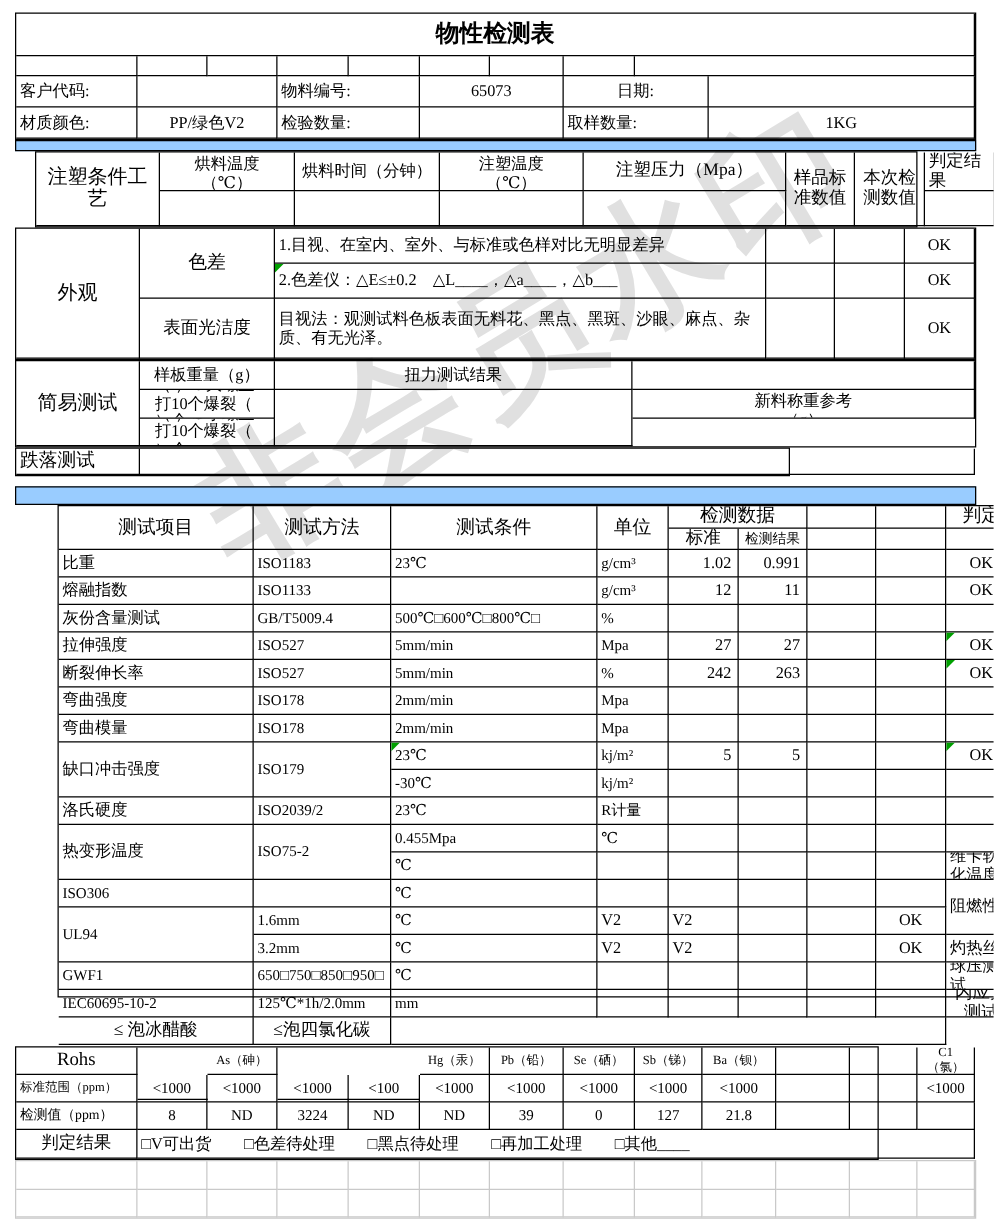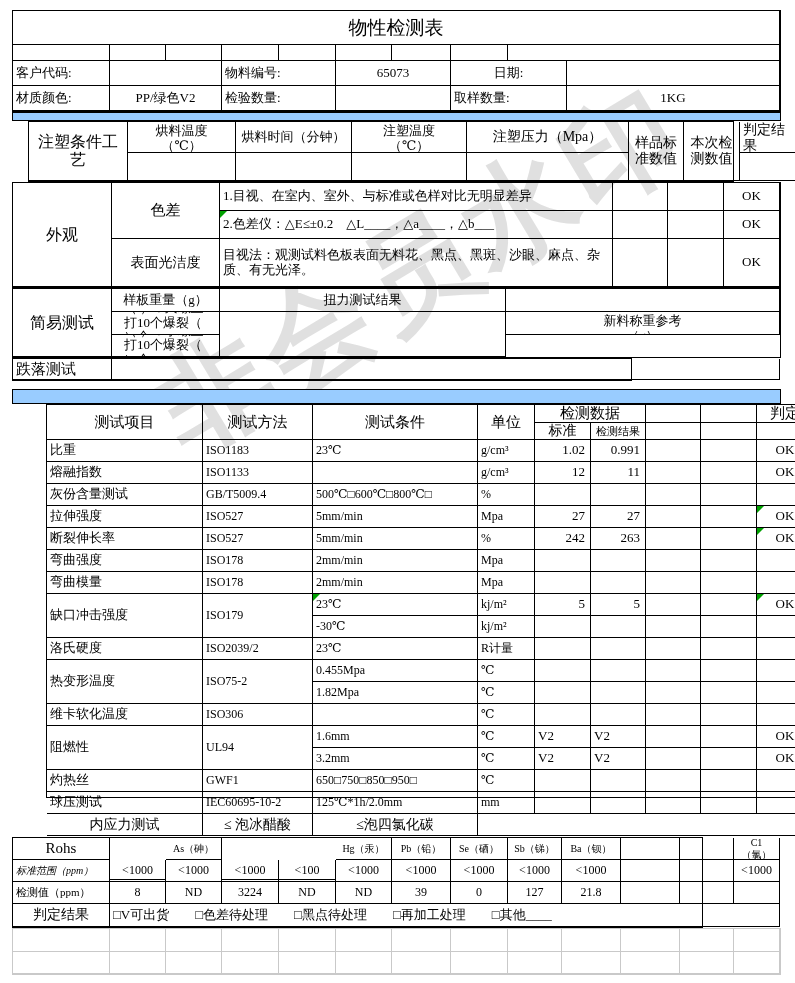--- a/index.html
+++ b/index.html
@@ -9,24 +9,24 @@
   .c{position:relative;box-sizing:border-box;border-right:1px solid #000;border-bottom:1px solid #000;
      display:flex;align-items:center;padding:0 3px;font-size:13px;line-height:1.12;overflow:hidden;}
   .ctr{justify-content:center;text-align:center;}
   .r{justify-content:flex-end;padding-right:5px;}
   .tl{align-items:flex-start;}
   .f12{font-size:12px;}
   .f14{font-size:14px;}
   .lg{font-size:15px;}
   .xl{font-size:16px;}
   .sm{font-size:11px;text-align:center;}
-  .s10{font-size:10px;font-style:italic;}
+  .s10{font-size:10px;}
   .xs{font-size:10px;}
   .xxs{font-size:7.5px;margin-top:41px;}
-  .title{font-size:19px;font-weight:normal;}
+  .title{font-size:19px;font-weight:bold;}
   .pad12{padding-left:12px;}
   .two{flex-direction:column;justify-content:flex-start;padding-top:2px;}
   .two .ln{display:block;text-align:left;white-space:nowrap;line-height:1.15;}
   .gm::before{content:"";position:absolute;top:0;left:0;width:0;height:0;
               border-top:7px solid #00a000;border-right:7px solid transparent;}
   .bar{position:absolute;box-sizing:border-box;border:1px solid #000;background:#99ccff;z-index:2;}
   .gray{border-color:#c9c9c9;}
   .gray .c{border-color:#c9c9c9;}
   #wm{position:absolute;left:70px;top:160px;width:700px;height:220px;z-index:1;
       display:flex;align-items:center;justify-content:center;white-space:nowrap;
@@ -242,21 +242,20 @@
 
     <div class="c" style="grid-row:span 2">热变形温度</div>
     <div class="c f12" style="grid-row:span 2">ISO75-2</div>
     <div class="c f12">0.455Mpa</div>
     <div class="c f12">℃</div>
     <div class="c"></div>
     <div class="c"></div>
     <div class="c"></div>
     <div class="c"></div>
     <div class="c"></div>
-    <div class="c f12">1.82Mpa</div>
     <div class="c f12">℃</div>
     <div class="c"></div>
     <div class="c"></div>
     <div class="c"></div>
     <div class="c"></div>
     <div class="c"></div>
 
     <div class="c">维卡软化温度</div>
     <div class="c f12">ISO306</div>
     <div class="c f12"></div>

